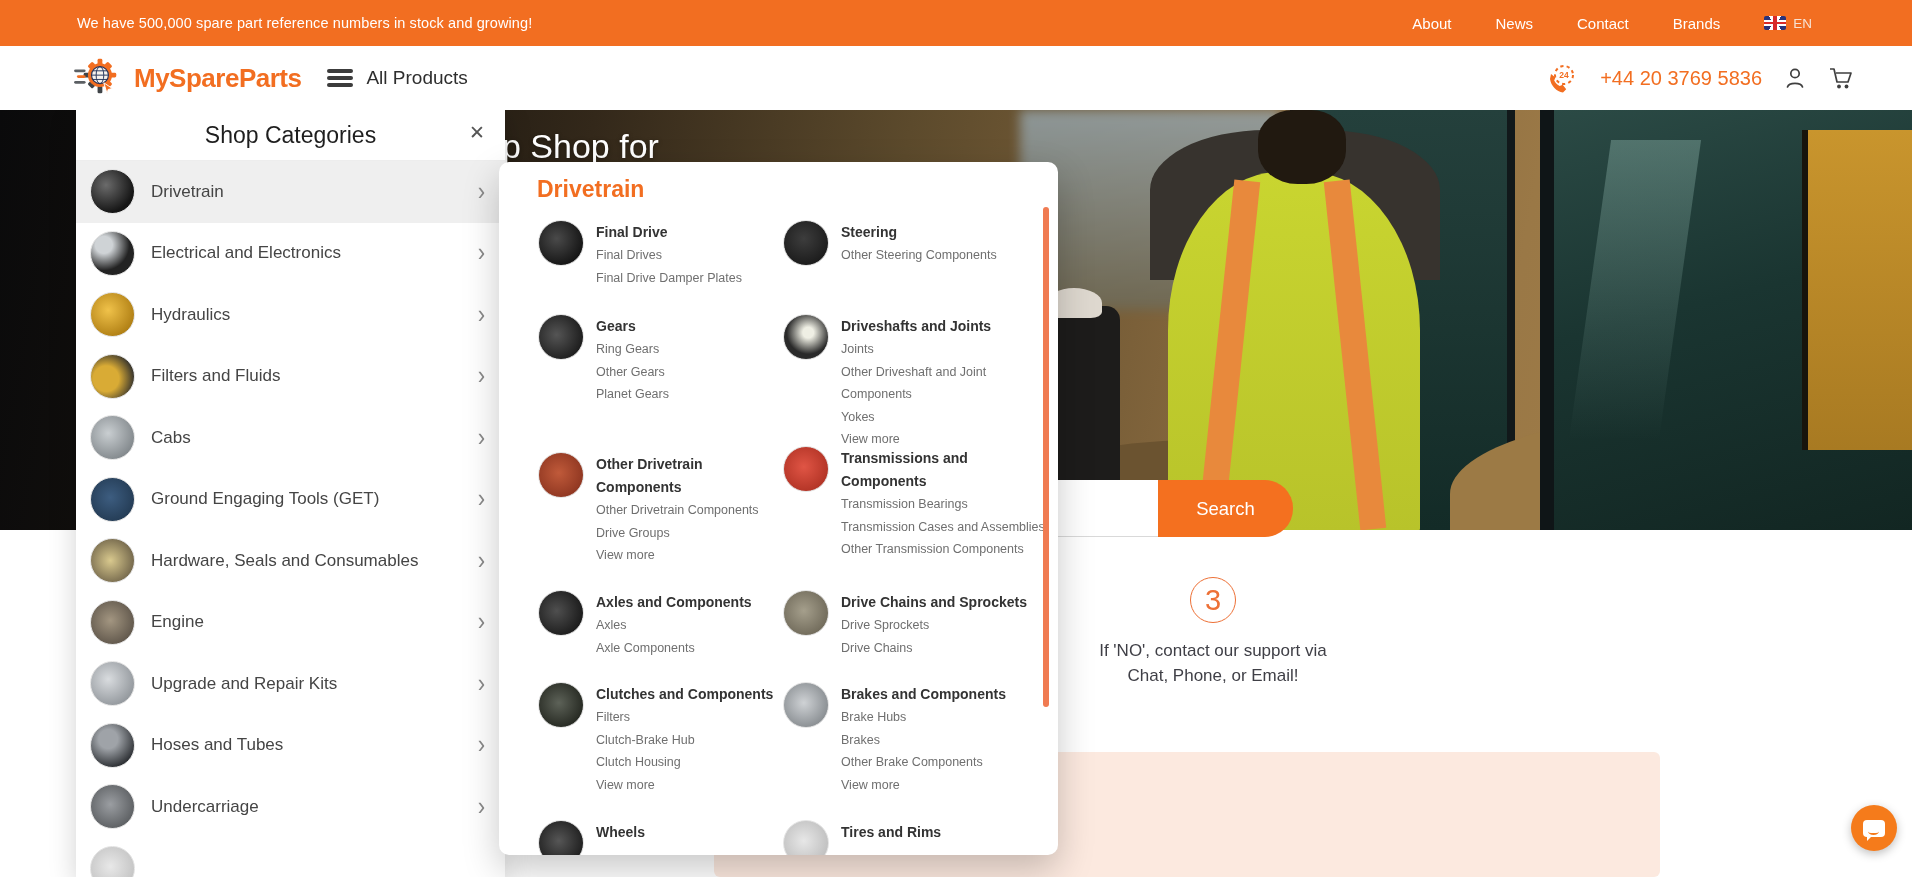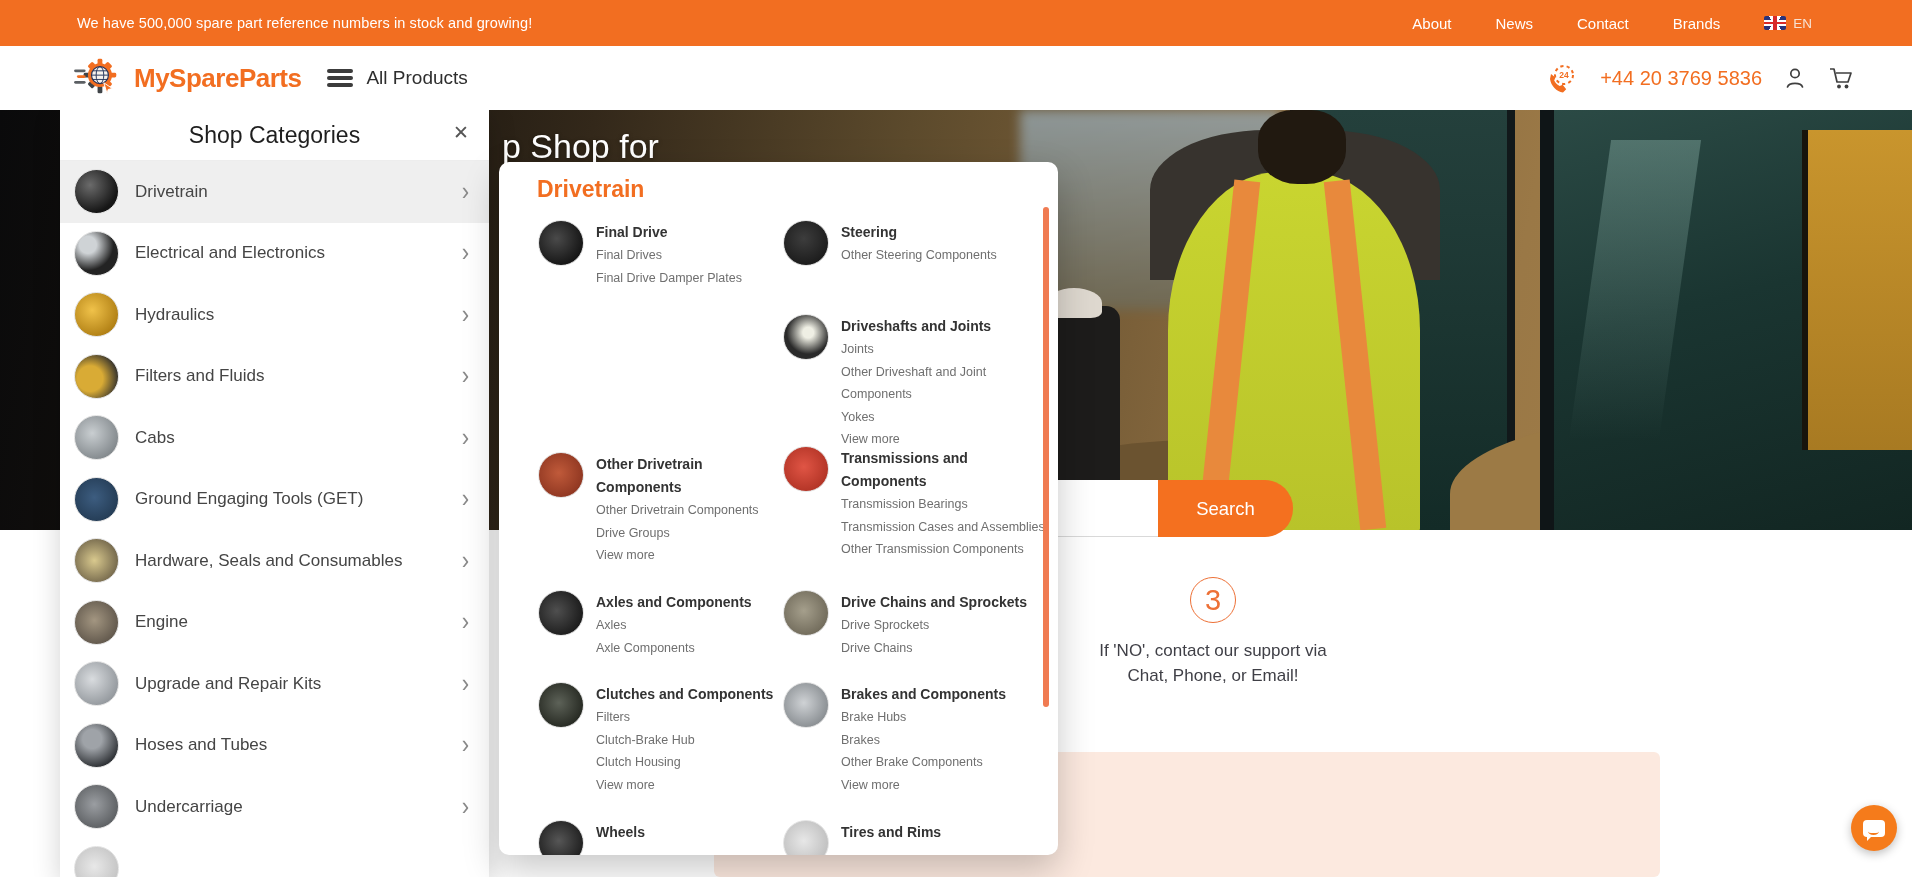--- a/index.html
+++ b/index.html
@@ -67,21 +67,21 @@
   
   .step3{position:absolute;left:1085px;top:577px;width:256px;text-align:center;z-index:1}
   .step-circle{width:46px;height:46px;border:1.6px solid #ED7036;border-radius:50%;margin:0 auto 16px;
                display:flex;align-items:center;justify-content:center;font-size:29px;color:#ED7036}
   .step-text{font-size:17px;color:#3f3f46;line-height:24.5px}
 
   
   .peach{position:absolute;left:714px;top:752px;width:946px;height:125px;background:#FCE9DF;border-radius:6px;z-index:0}
 
   
-  .sidebar{position:absolute;left:60px;top:110px;width:429px;height:767px;background:#fff;z-index:5;
+  .sidebar{position:absolute;left:76px;top:110px;width:429px;height:767px;background:#fff;z-index:5;
            box-shadow:0 8px 26px rgba(0,0,0,.18);overflow:hidden}
   .sidebar-head{height:51px;position:relative;display:flex;align-items:center;justify-content:center;border-bottom:1px solid #ededed}
   .sidebar-title{font-size:23px;color:#1e1e1e;font-weight:500}
   .close{position:absolute;right:20px;top:13px;font-size:19px;color:#555;cursor:pointer;line-height:1}
   .srow{height:61.5px;display:flex;align-items:center;padding:0 20px 0 14px;cursor:pointer}
   .srow.active{background:#efefef}
   .sthumb{width:45px;height:45px;border-radius:50%;border:1px solid #e2e2e2;margin-right:16px;flex:none}
   .slabel{font-size:17px;color:#454545}
   .schev{margin-left:auto;color:#8a8a8a;font-size:22px;line-height:1;transform:scaleY(1.15)}
   .t1{background:radial-gradient(circle at 35% 35%,#6b6b6b,#161616 70%)}
@@ -305,20 +305,29 @@
       </div>
     </div>
     <div class="group" style="left:284px;top:58px">
       <span class="gthumb g2"></span>
       <div class="gbody">
         <div class="gtitle">Steering</div>
         <div class="gsub">Other Steering Components</div>
       </div>
     </div>
 
+    <div class="group" style="left:39px;top:152px">
+      <span class="gthumb g3"></span>
+      <div class="gbody">
+        <div class="gtitle">Gears</div>
+        <div class="gsub">Ring Gears</div>
+        <div class="gsub">Other Gears</div>
+        <div class="gsub">Planet Gears</div>
+      </div>
+    </div>
     <div class="group" style="left:284px;top:152px">
       <span class="gthumb g4"></span>
       <div class="gbody">
         <div class="gtitle">Driveshafts and Joints</div>
         <div class="gsub">Joints</div>
         <div class="gsub">Other Driveshaft and Joint Components</div>
         <div class="gsub">Yokes</div>
         <div class="gsub">View more</div>
       </div>
     </div>

